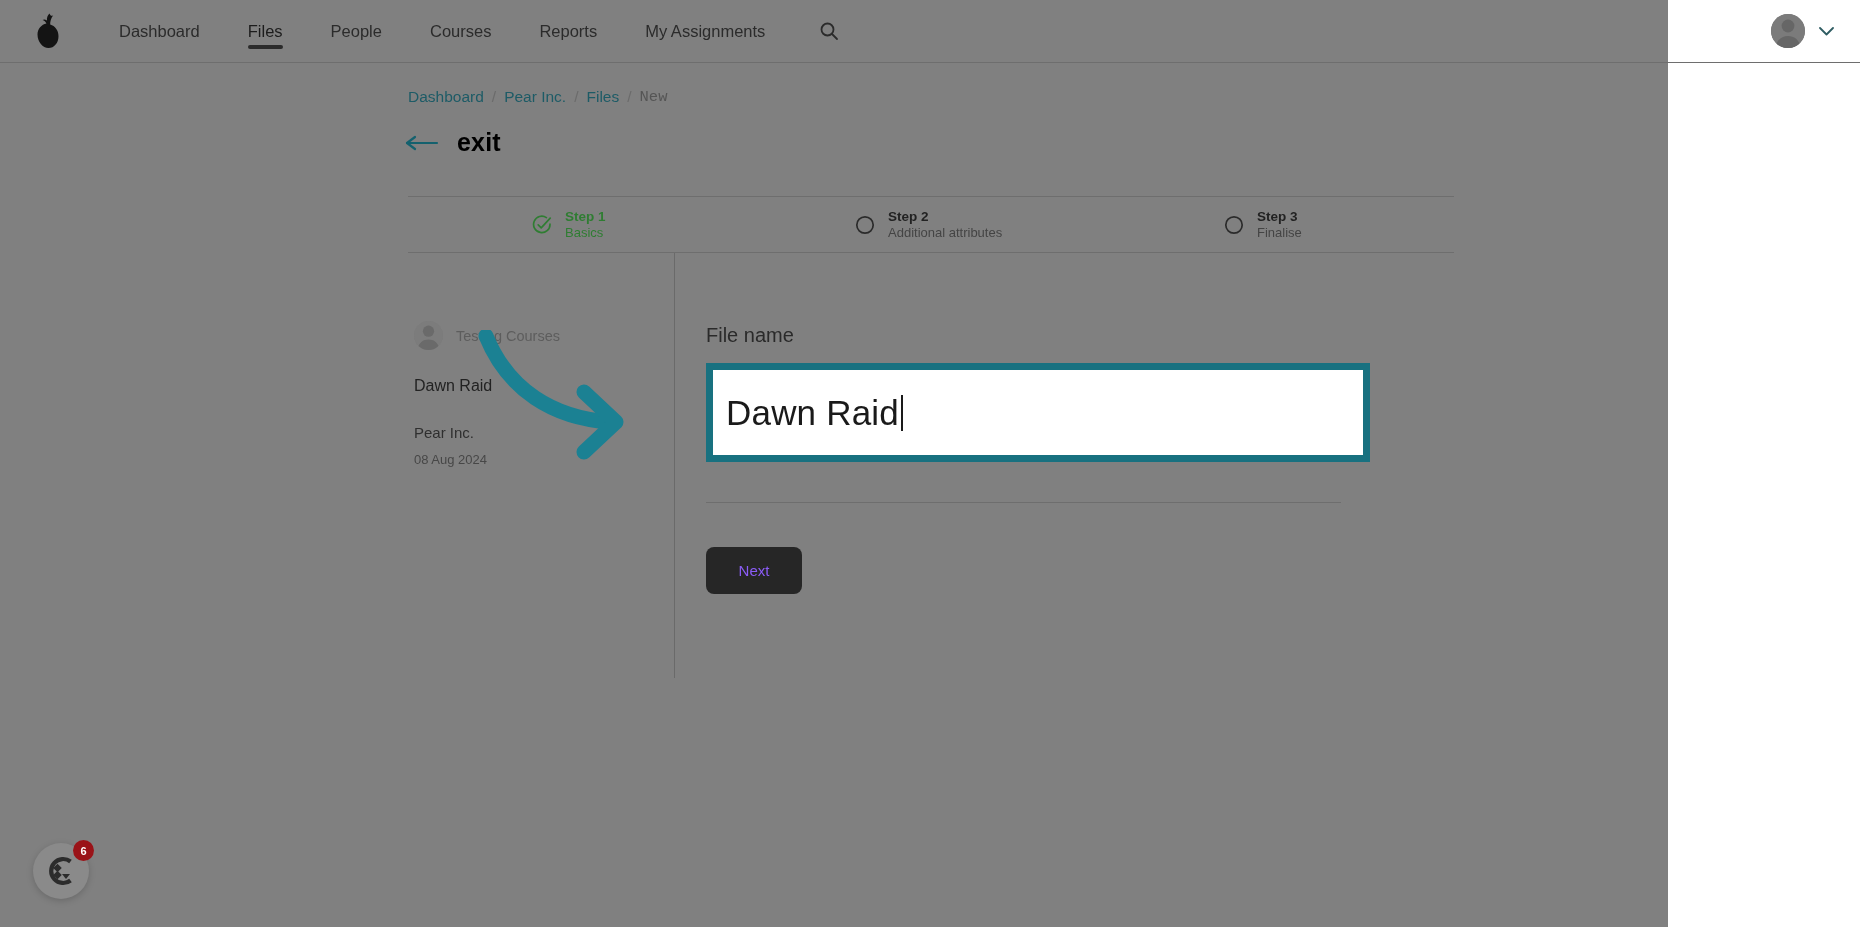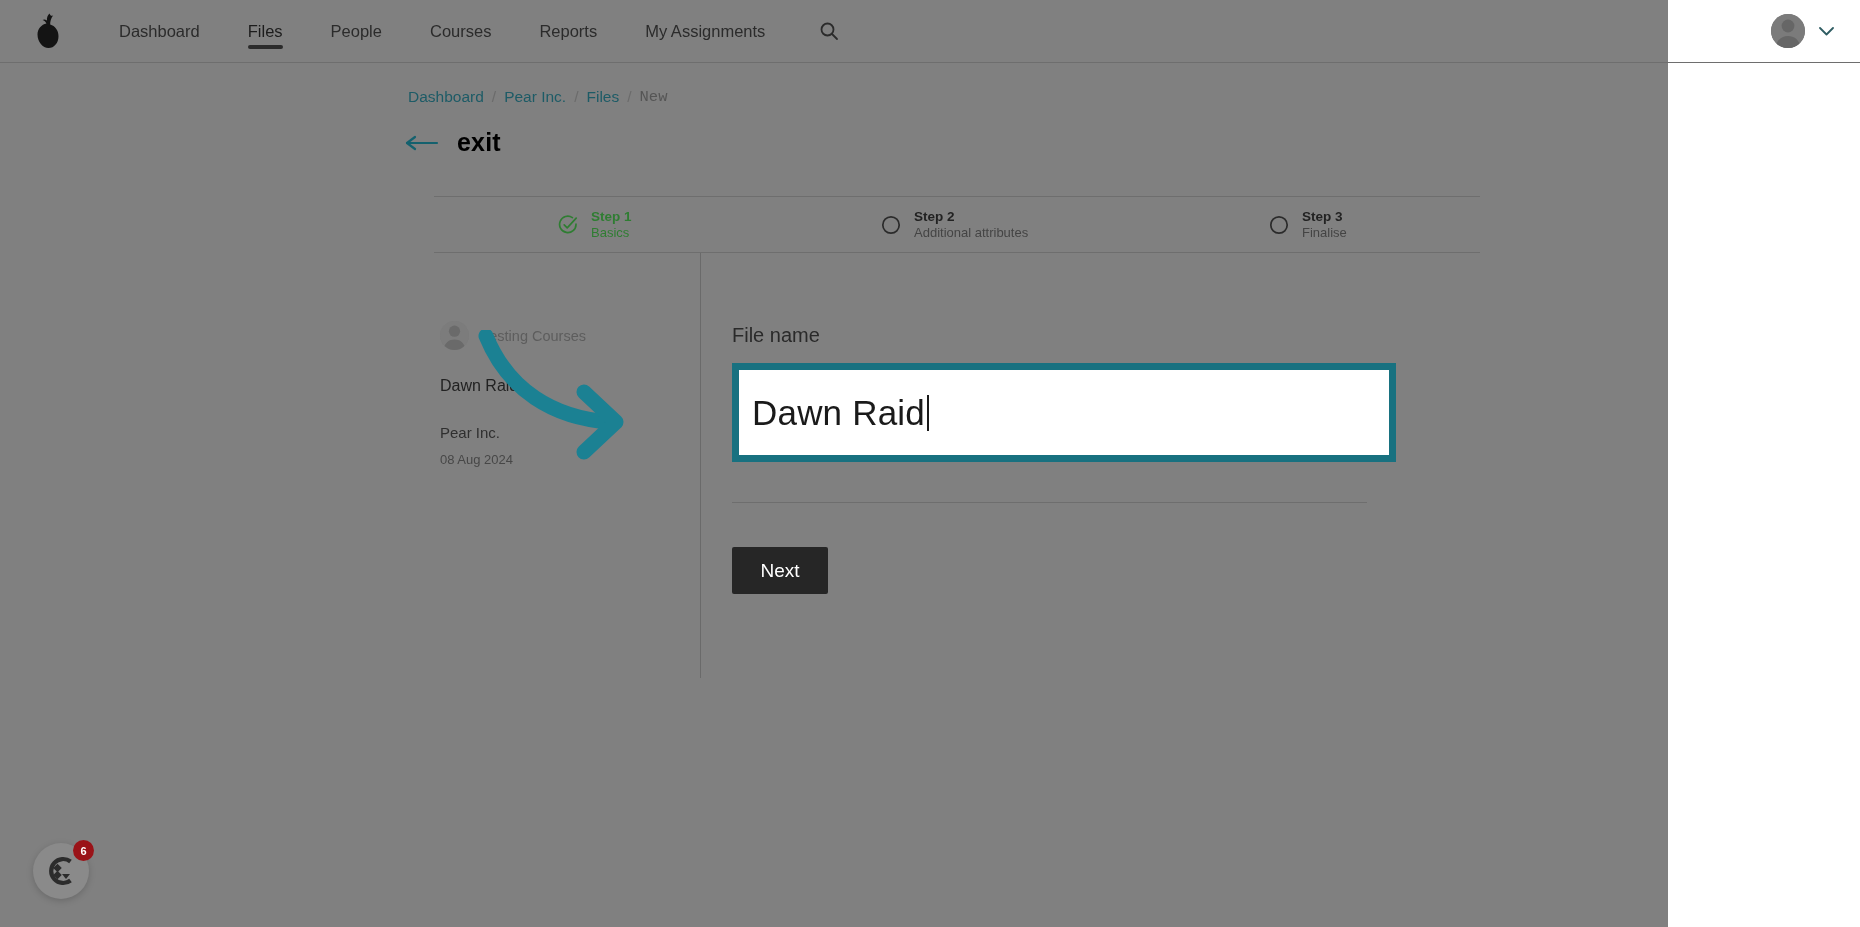--- a/index.html
+++ b/index.html
@@ -70,34 +70,34 @@
     display: flex; align-items: center; gap: 18px; cursor: pointer;
   }
   .exit-arrow { color: #14616e; font-size: 27px; line-height: 1; }
   .exit-label {
     color: #000000; font-size: 25px; font-weight: bold; letter-spacing: 0.2px;
   }
 
   
   .card {
     position: absolute; top: 196px; left: 408px;
-    width: 1046px; height: 482px; margin-left: 26px;
+    width: 1046px; height: 482px;
   }
   .divider-top {
     position: absolute; top: 0; left: 0; width: 1046px; height: 1px;
     background: #6e6e6e;
   }
   .stepper {
     position: absolute; top: 1px; left: 0; width: 1046px; height: 55px;
     display: flex; align-items: center;
   }
   .step { display: flex; align-items: center; gap: 13px; }
   .step.s1 { position: absolute; left: 124px; }
   .step.s2 { position: absolute; left: 447px; }
-  .step.s3 { position: absolute; left: 835px; }
+  .step.s3 { position: absolute; left: 816px; }
   .step-circle { width: 20px; height: 20px; flex: none; }
   .step-texts { display: flex; flex-direction: column; gap: 3px; }
   .step-title { font-size: 13.5px; font-weight: bold; line-height: 1; }
   .step-sub { font-size: 13px; line-height: 1; }
   .step.done .step-title, .step.done .step-sub { color: #2f7d32; }
   .step.todo .step-title { color: #222222; }
   .step.todo .step-sub { color: #444444; }
   .divider-stepper {
     position: absolute; top: 56px; left: 0; width: 1046px; height: 1px;
     background: #6e6e6e;
@@ -143,23 +143,23 @@
     margin-left: 2px;
   }
   .hint-rule {
     width: 635px; height: 1px; background: #6e6e6e; margin-top: 40px;
   }
   .hint {
     font-size: 12.5px; color: #2b2b2b; margin-top: 13px; white-space: nowrap;
   }
   .next-btn {
     margin-top: 44px;
-    width: 96px; height: 47px; border-radius: 2px;
-    background: #262626; color: #ffffff;
-    border: none; font-size: 19px; cursor: pointer;
+    width: 96px; height: 47px; border-radius: 8px;
+    background: #262626; color: #8b5cf6;
+    border: none; font-size: 15px; cursor: pointer;
     font-family: "Liberation Sans", sans-serif;
     display: flex; align-items: center; justify-content: center;
   }
 
   
   .annot-arrow { position: absolute; left: 478px; top: 330px; pointer-events: none; }
 
   
   .chat-widget {
     position: absolute; left: 33px; bottom: 28px;

